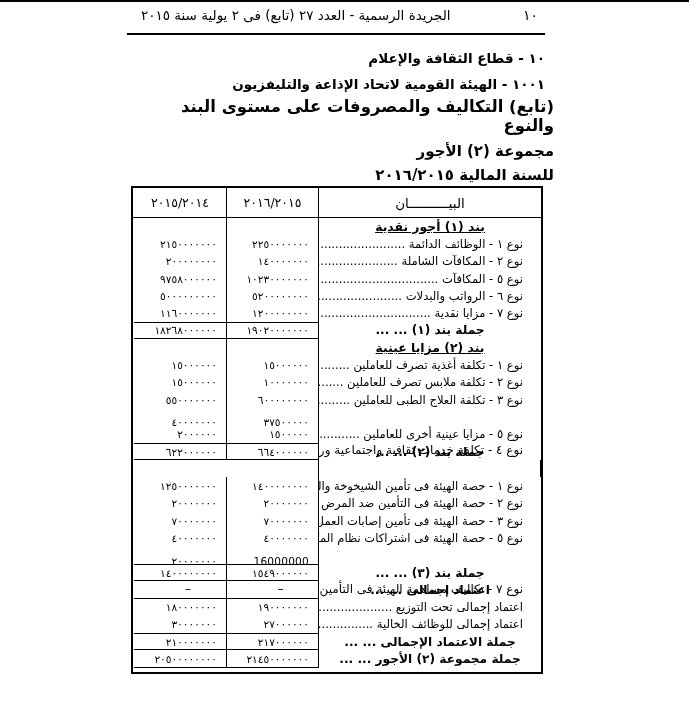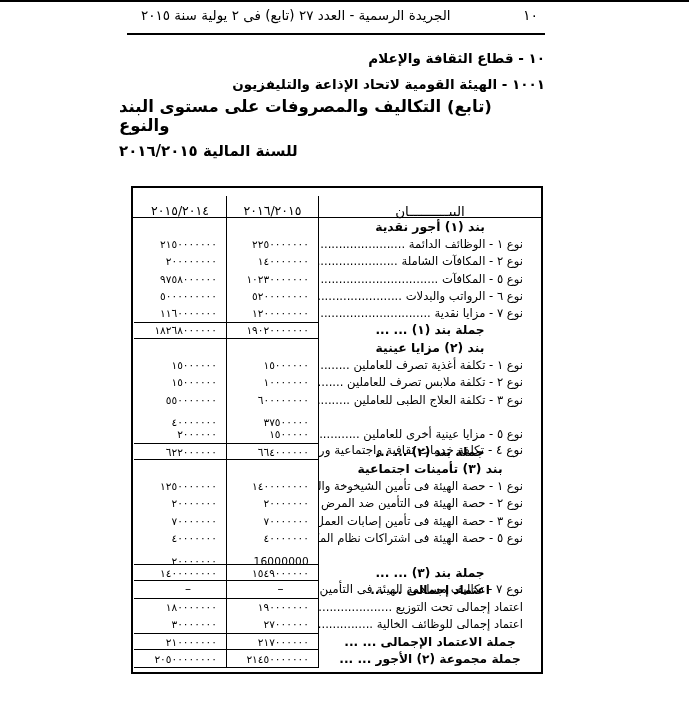--- a/index.html
+++ b/index.html
@@ -27,22 +27,22 @@
     position: absolute; top: 33px; left: 127px;
     width: 418px; height: 2px; background: #000;
   }
   .sector-block {
     position: absolute; top: 45px; right: 144px;
     text-align: right; direction: rtl;
     font-weight: bold; font-size: 13.5px; line-height: 26px;
     white-space: nowrap;
   }
   .title-block {
-    position: absolute; top: 97px; left: 119px; width: 418px;
-    text-align: left; direction: rtl; font-weight: bold;
+    position: absolute; top: 97px; left: 136px; width: 418px;
+    text-align: right; direction: rtl; font-weight: bold;
   }
   .title-block .t1 { font-size: 16.5px; margin-bottom: 7px; }
   .title-block .t2 { font-size: 15px;   margin-bottom: 6px; }
   .title-block .t3 { font-size: 15px; }
 
   .budget-table {
     position: absolute; top: 186px; left: 131px;
     width: 412px;
     border: 2.5px solid #000;
     background: #fff;
@@ -53,33 +53,32 @@
     display: grid;
     grid-template-columns: 222px 92px 93px; 
   }
   .thead {
     height: 30px;
     border-bottom: 1.6px solid #000;
   }
   .thead .cell {
     display: flex; align-items: center; justify-content: center;
     font-size: 12.5px;
-    margin-top: 8px;
   }
   .thead .cell.hdr-desc { font-size: 13.5px; }
   .thead .cell.num-col, .trow .cell.num { border-right: 1.4px solid #000; }
 
   .trow { height: 17.3px; }
   .cell {
     height: 100%;
     display: flex; align-items: center;
     overflow: hidden; white-space: nowrap;
   }
   .cell.desc { justify-content: flex-start; padding-right: 18px; font-size: 11.6px; }
-  .trow.section .cell.desc { justify-content: center; font-weight: bold; font-size: 12.4px; padding-right: 0; }
+  .trow.section .cell.desc { justify-content: center; font-weight: bold; font-size: 12.4px; padding-right: 0; text-decoration: underline; }
   .trow.total   .cell.desc { justify-content: center; font-weight: bold; font-size: 12.2px; padding-right: 0; }
   .trow.small   .cell.desc { font-size: 12px; margin-top: 28px; }
   .cell.num {
     direction: ltr;
     justify-content: flex-end;
     padding-right: 9px;
     font-size: 10.6px;
     letter-spacing: 0.2px;
   }
   .cell.num.dash { justify-content: center; padding-right: 0; font-size: 12px; }
@@ -98,20 +97,21 @@
 
 <div class="header-rule"></div>
 
 <div class="sector-block">
   <div>١٠ - قطاع الثقافة والإعلام</div>
   <div>١٠٠١ - الهيئة القومية لاتحاد الإذاعة والتليفزيون</div>
 </div>
 
 <div class="title-block">
   <div class="t1">(تابع) التكاليف والمصروفات على مستوى البند والنوع</div>
+  <div class="t2">مجموعة (٢) الأجور</div>
   <div class="t3">للسنة المالية ٢٠١٦/٢٠١٥</div>
 </div>
 
 <div class="budget-table">
   <div class="thead">
     <div class="cell hdr-desc">البيــــــــــان</div>
     <div class="cell num-col">٢٠١٦/٢٠١٥</div>
     <div class="cell num-col">٢٠١٥/٢٠١٤</div>
   </div>
   <div>
@@ -179,21 +179,20 @@
         <div class="cell desc">نوع ٥ - مزايا عينية أخرى للعاملين ................</div>
         <div class="cell num">١٥٠٠٠٠٠</div>
         <div class="cell num">٢٠٠٠٠٠٠</div>
       </div>
       <div class="trow total box-t box-b">
         <div class="cell desc">جملة بند (٢) ... ...</div>
         <div class="cell num">٦٦٤٠٠٠٠٠٠</div>
         <div class="cell num">٦٢٢٠٠٠٠٠٠</div>
       </div>
       <div class="trow section">
-        <div class="cell desc">بند (٣) تأمينات اجتماعية</div>
         <div class="cell num"></div>
         <div class="cell num"></div>
       </div>
       <div class="trow item">
         <div class="cell desc">نوع ١ - حصة الهيئة فى تأمين الشيخوخة والعجز والوفاة ...</div>
         <div class="cell num">١٤٠٠٠٠٠٠٠٠</div>
         <div class="cell num">١٢٥٠٠٠٠٠٠٠</div>
       </div>
       <div class="trow item">
         <div class="cell desc">نوع ٢ - حصة الهيئة فى التأمين ضد المرض .........</div>

